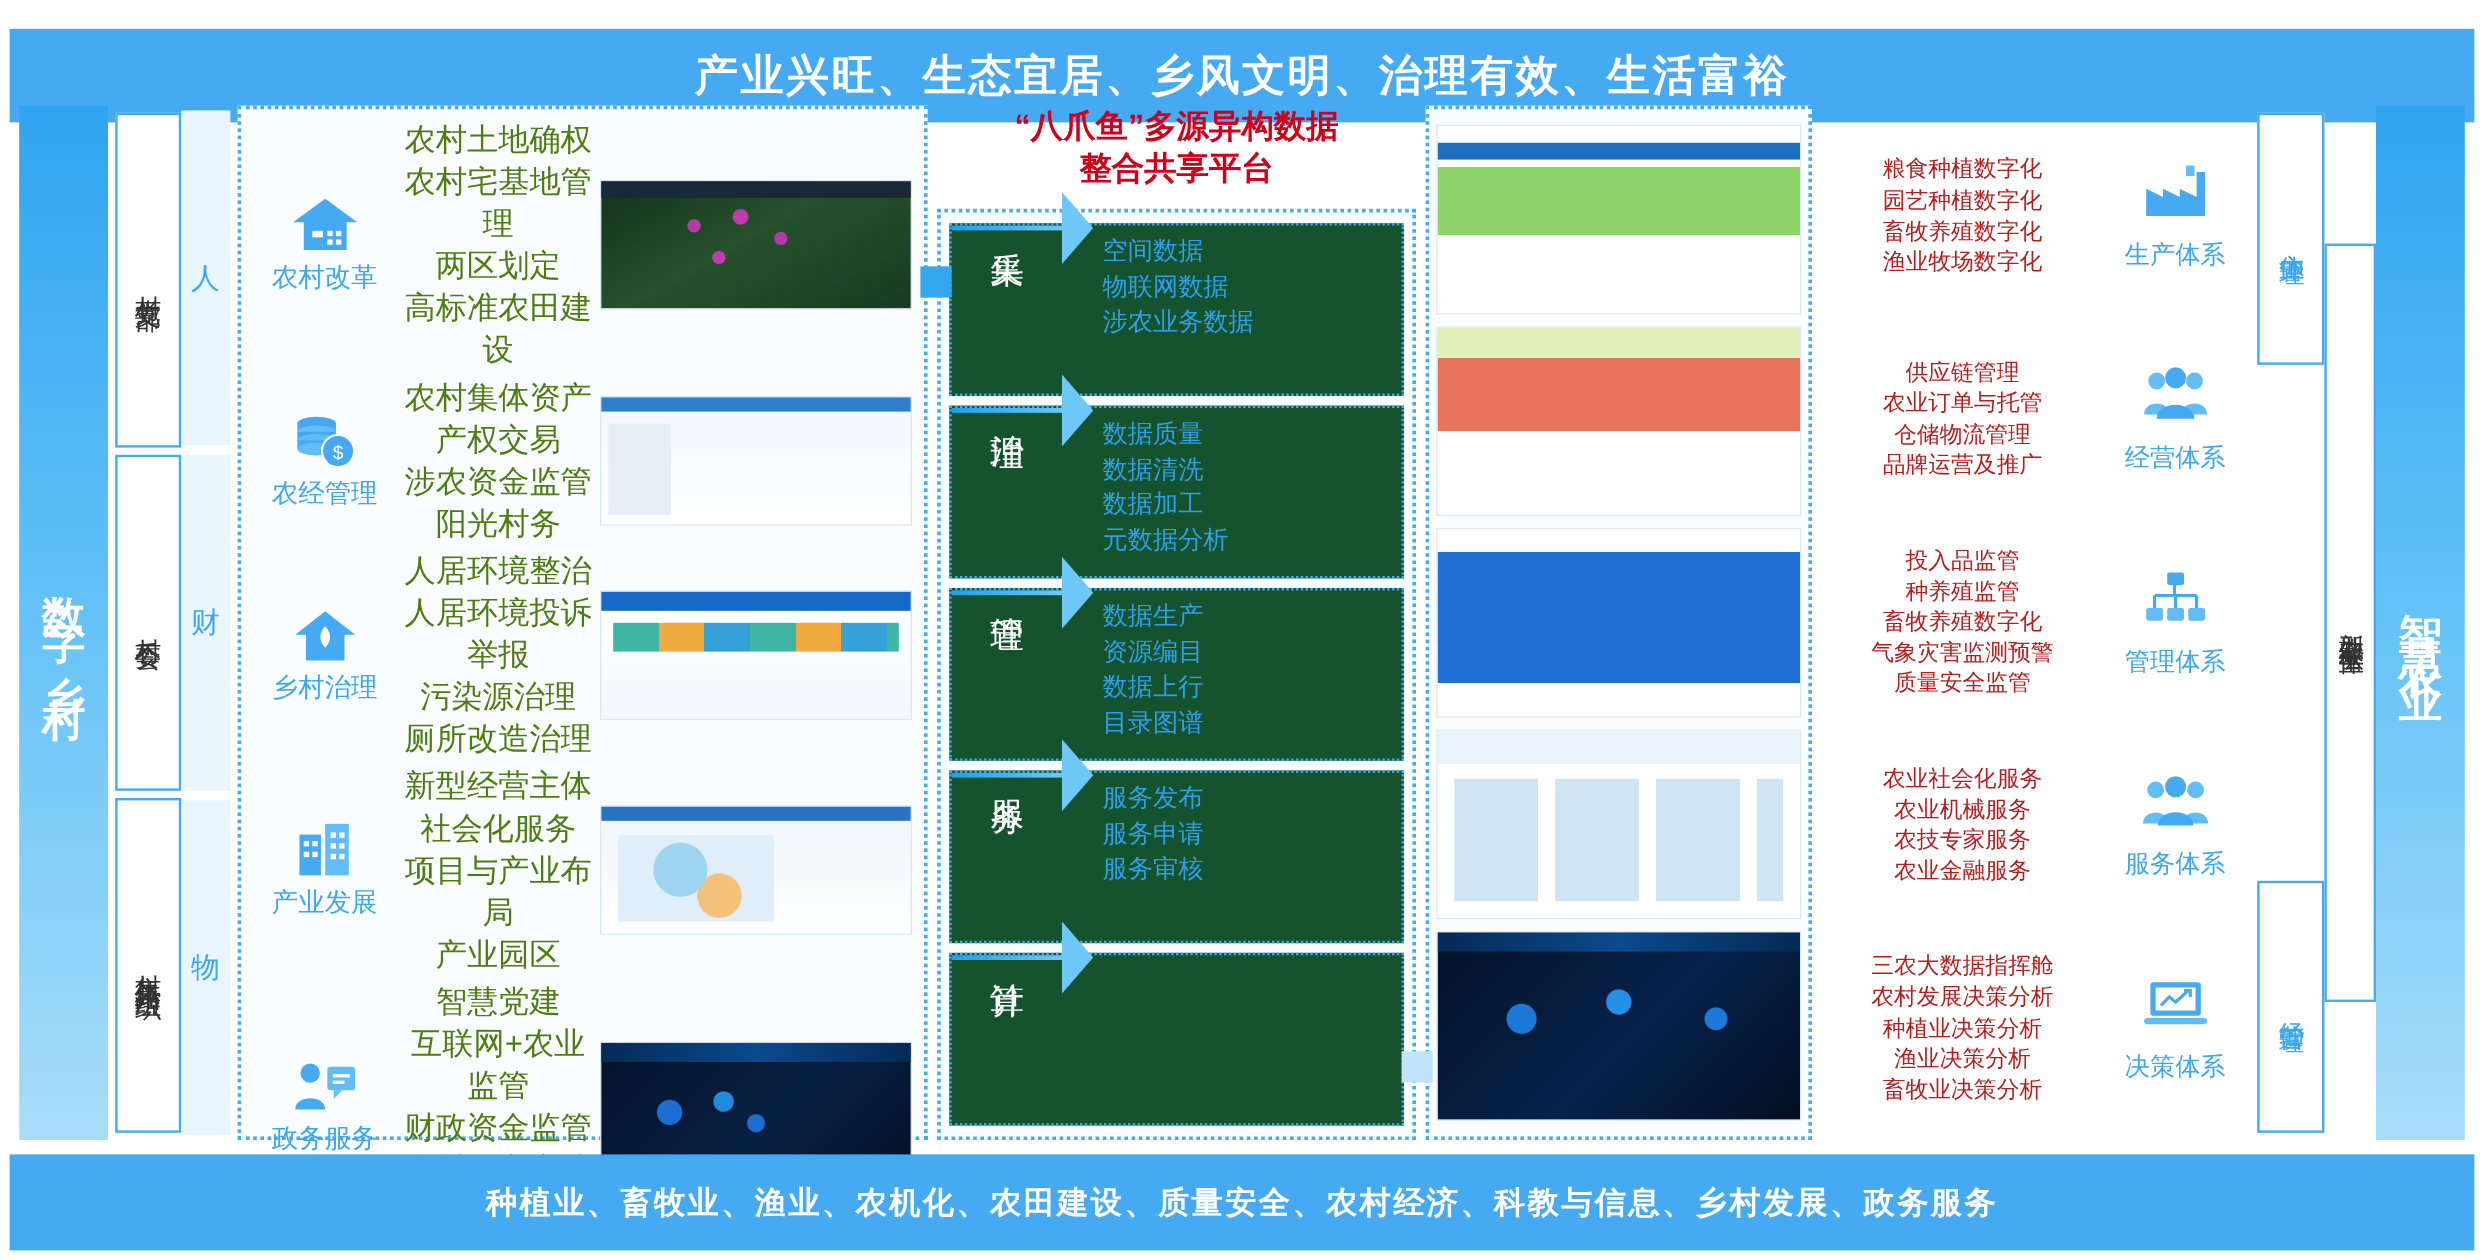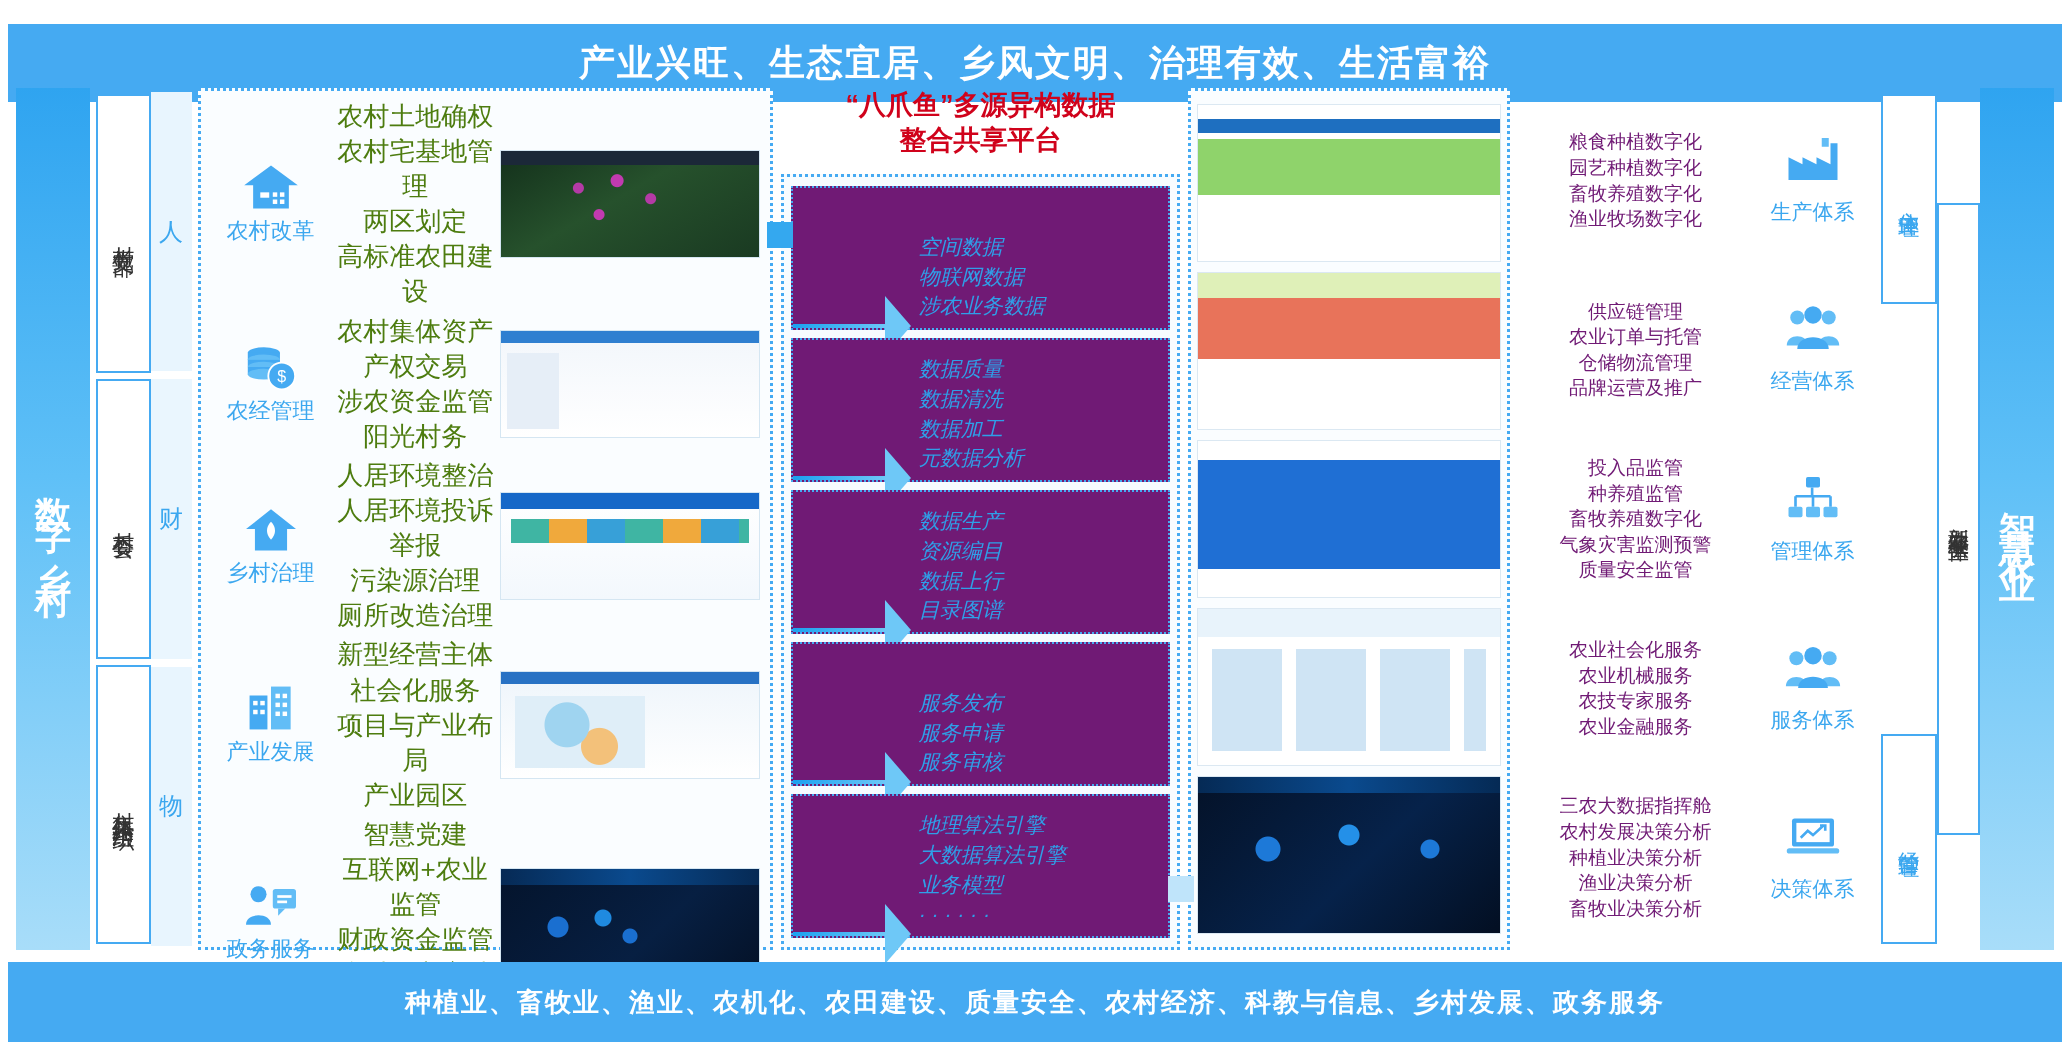--- a/index.html
+++ b/index.html
@@ -161,24 +161,23 @@
     flex: 1;
     border: 3px dotted #45aaf2;
     background: #f7fcff;
     display: flex; flex-direction: column;
     padding: 5px;
   }
   .stage {
     flex: 1;
     margin: 4px 2px;
     border: 2px dotted #45aaf2;
-    display: flex; align-items: flex-end;
-    background: #701a75;
+    display: flex; align-items: flex-start;
+    background: #14532d;
     position: relative;
-    font-style: italic;
   }
   .stage-name {
     width: 92px;
     background: linear-gradient(135deg,#1aa0ef 0%, #6ec8f7 100%);
     color: #ffffff; font-size: 28px; font-weight: 500;
     display: flex; align-items: center; justify-content: center;
     letter-spacing: 2px;
     position: relative;
   }
   .stage-name .chev {
@@ -239,21 +238,21 @@
     display: flex; flex-direction: column;
     padding: 8px 4px;
   }
   .rrow {
     flex: 1;
     display: flex; align-items: center;
     padding: 4px;
   }
   .rrow-text {
     flex: 1; text-align: center;
-    font-size: 19px; color: #701a75; line-height: 1.35;
+    font-size: 19px; color: #b91c1c; line-height: 1.35;
   }
   .rrow-icon {
     width: 120px;
     display: flex; flex-direction: column; align-items: center; gap: 15px;
   }
   .rrow-icon svg { width: 56px; height: 48px; }
   .rrow-label { color: #3ba7ef; font-size: 21px; font-weight: 500; }
 
   
   .rlabel-col-a {
@@ -493,26 +492,20 @@
             <div>服务申请</div>
             <div>服务审核</div>
           </div>
         </div>
 
         <div class="stage">
           <div class="stage-name">
             <span>计算</span>
             <i class="chev"></i>
           </div>
-          <div class="stage-items">
-            <div>地理算法引擎</div>
-            <div>大数据算法引擎</div>
-            <div>业务模型</div>
-            <div>· · · · · ·</div>
-          </div>
           <div class="tab-right"></div>
         </div>
 
       </div>
     </div>
 
     <div class="panel right-shots">
       <div class="shot s1"></div>
       <div class="shot s2"></div>
       <div class="shot s3"></div>

